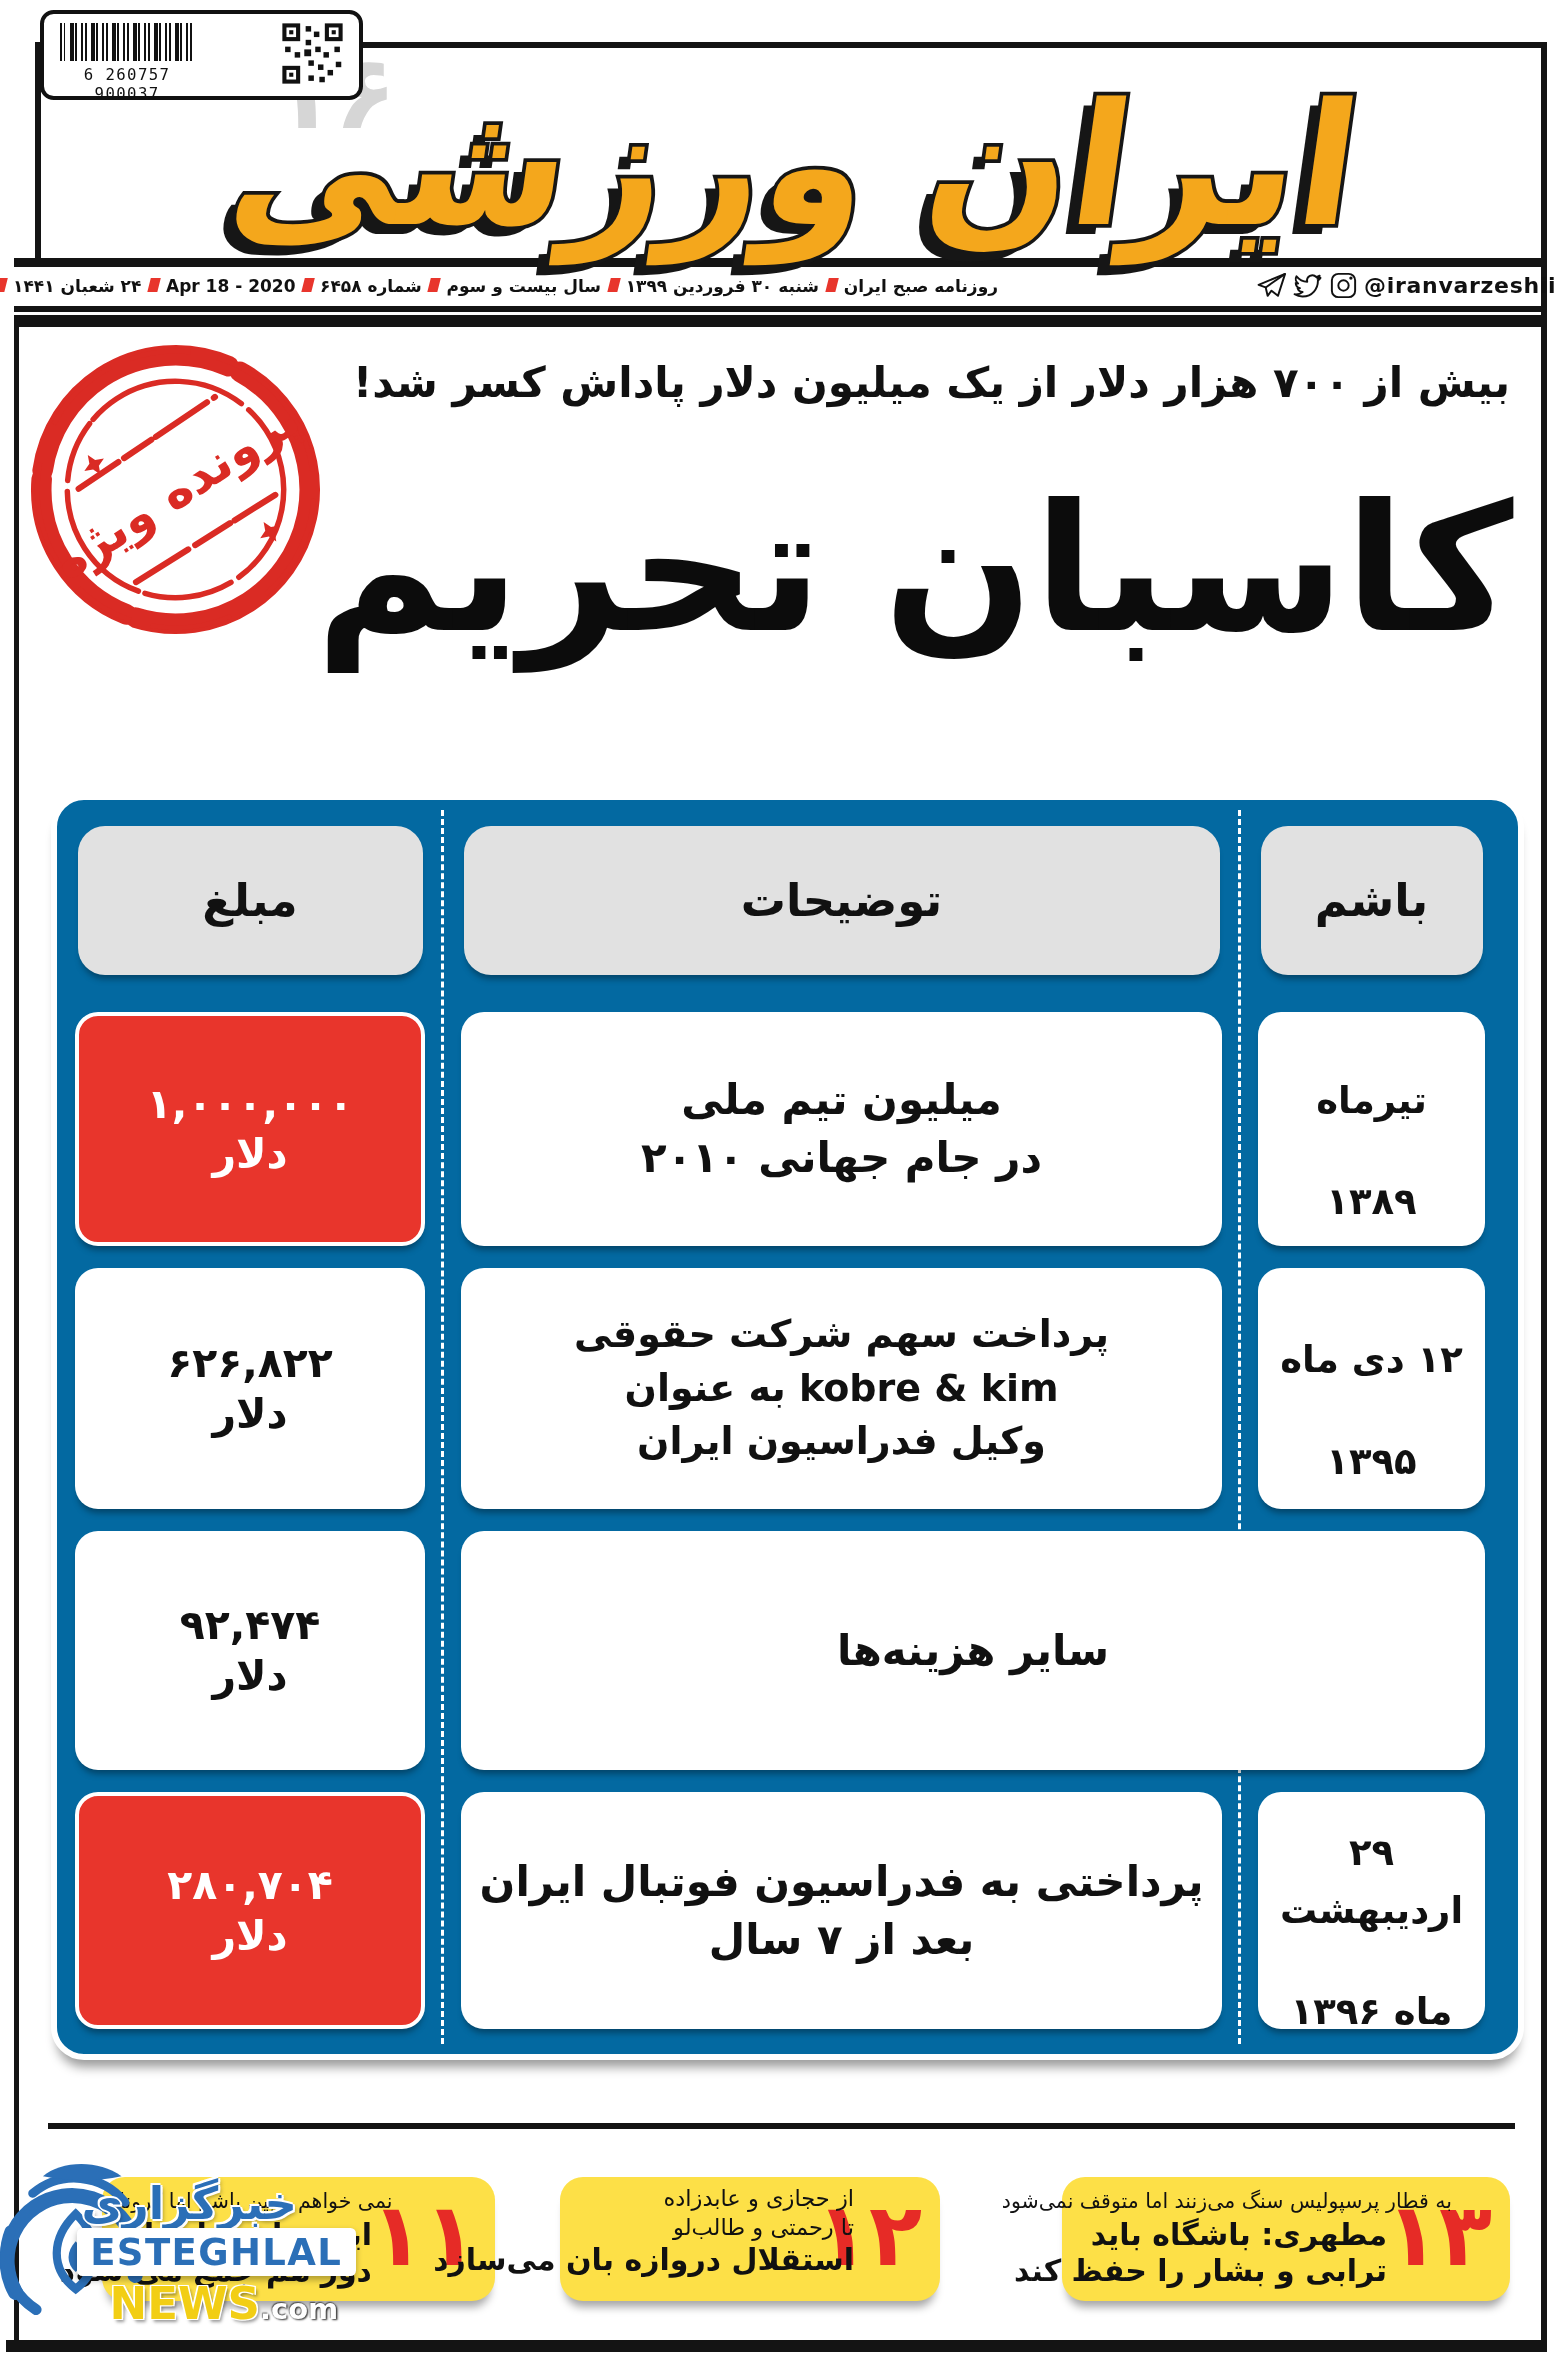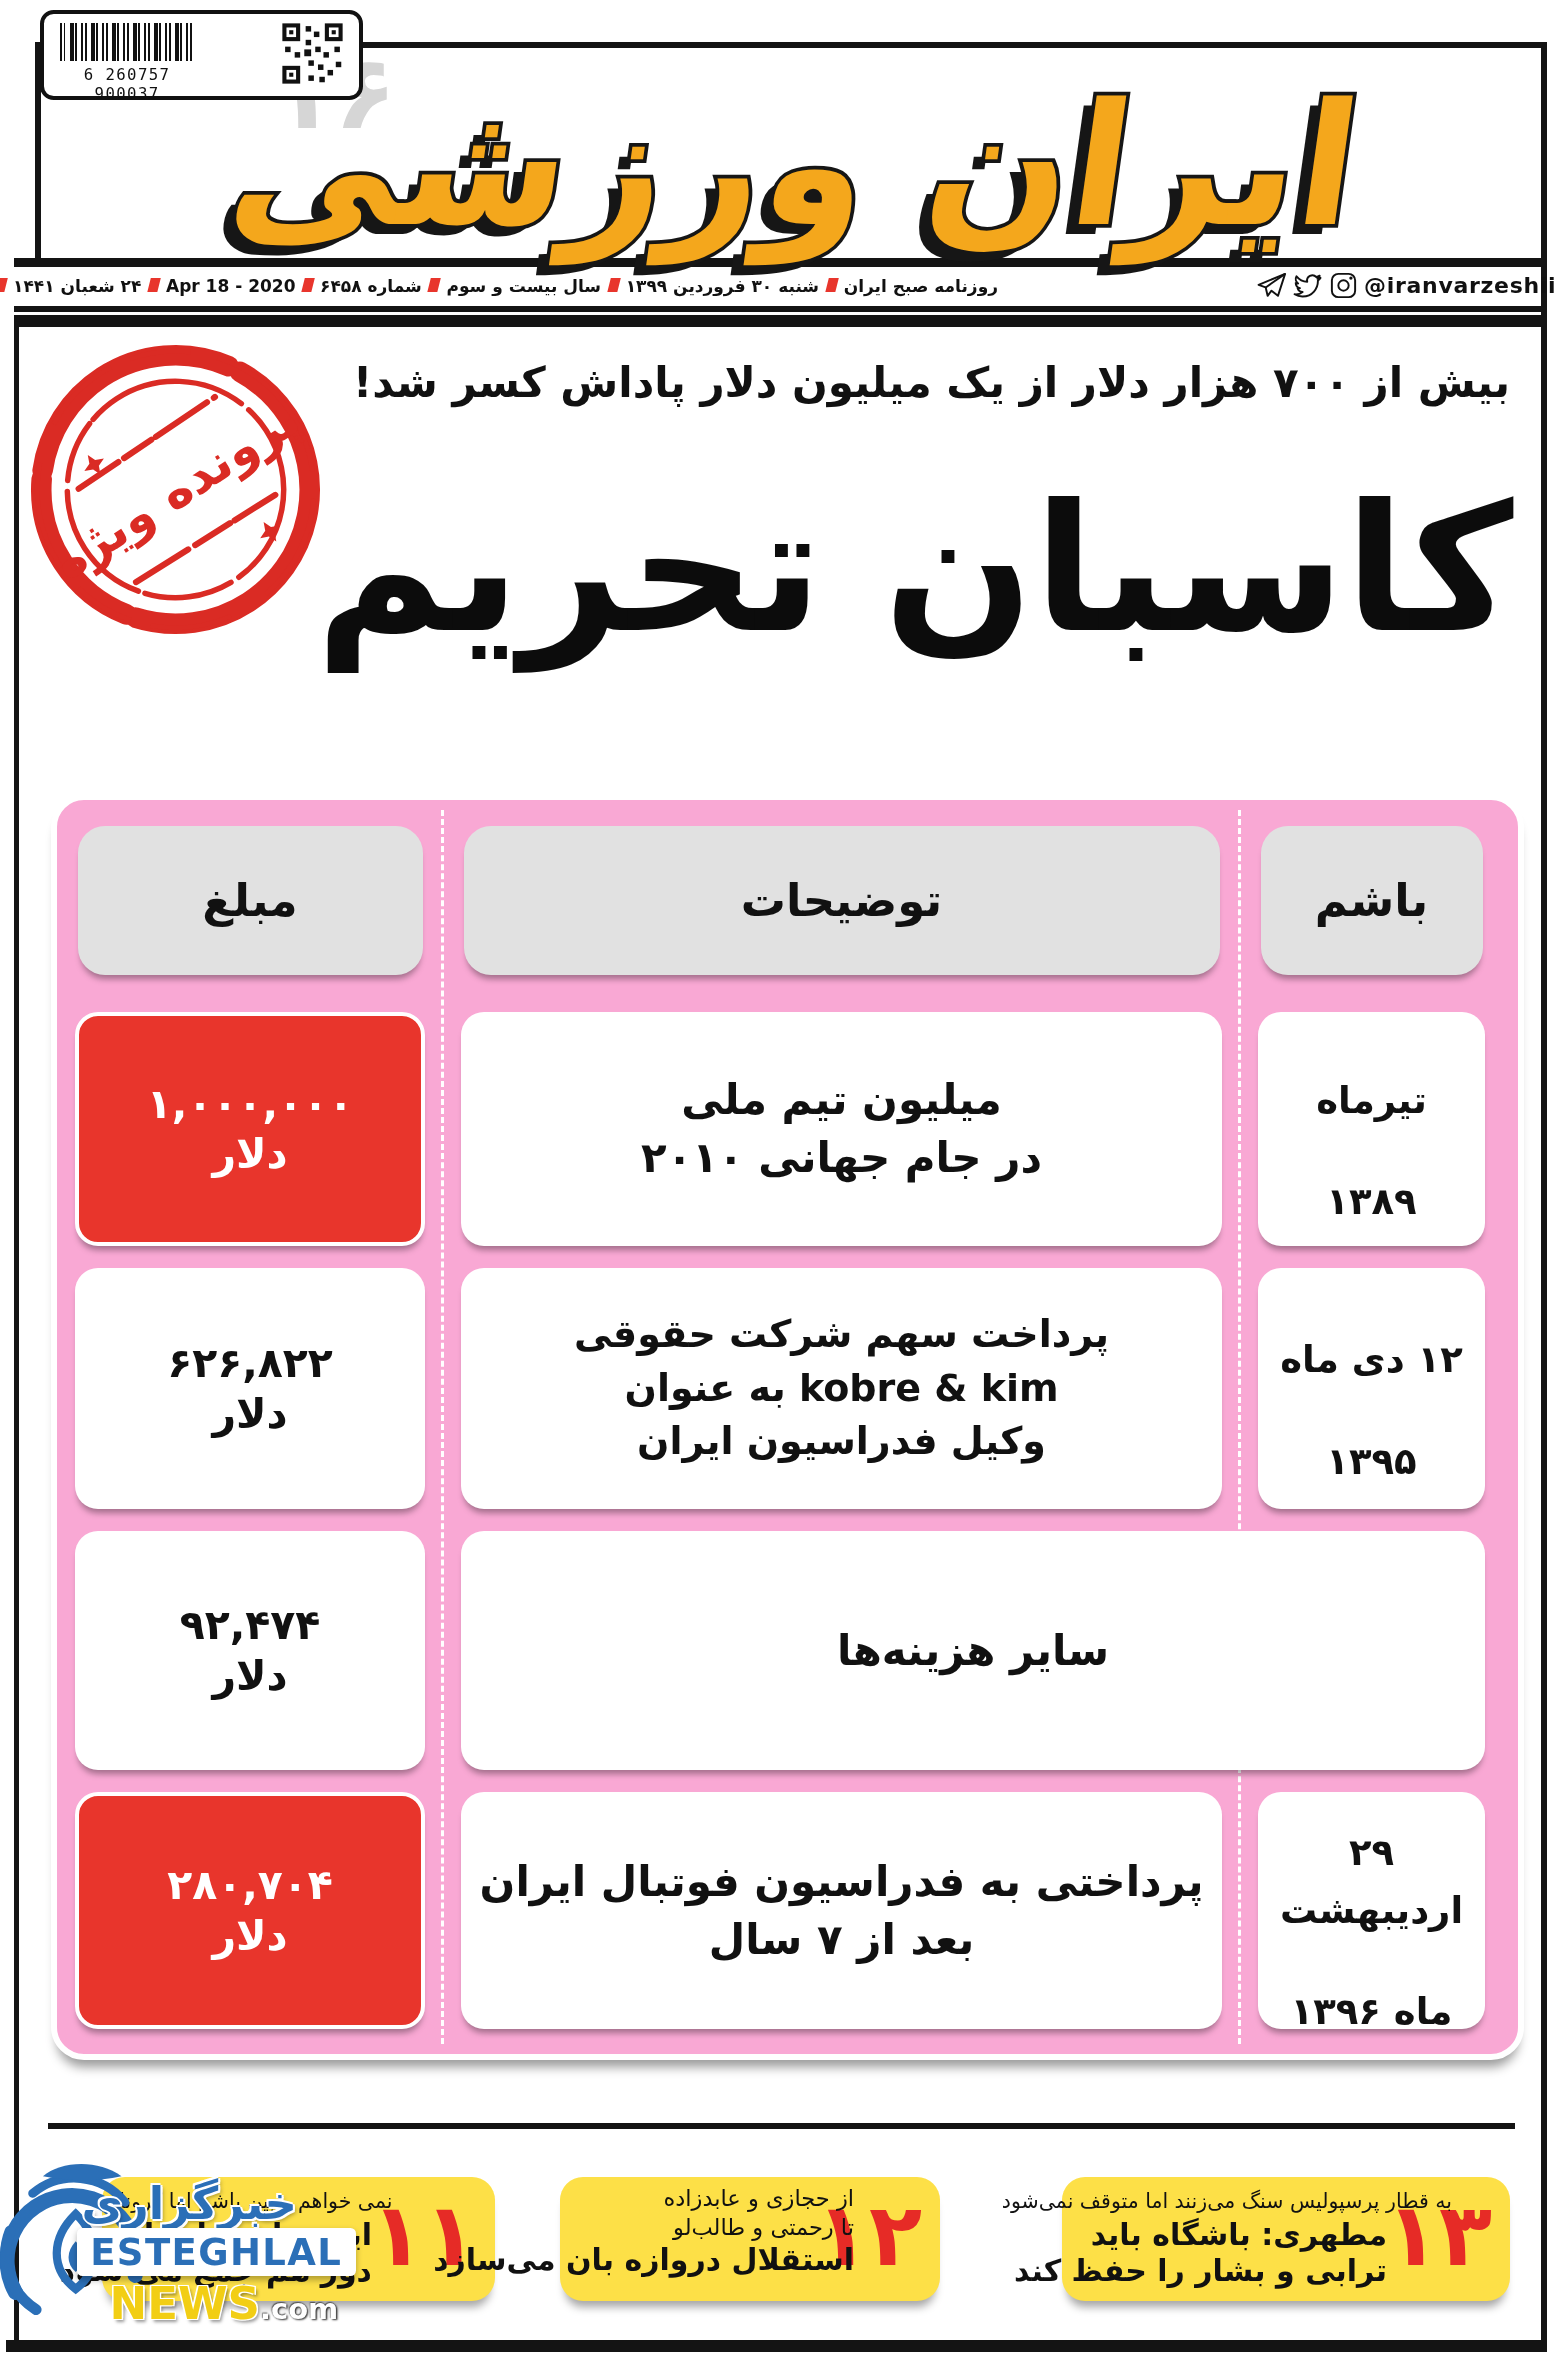--- a/index.html
+++ b/index.html
@@ -73,21 +73,21 @@
   }
   #headline-title{
     left:300px;top:415px;width:1229px;height:308px;
     display:flex;align-items:center;justify-content:center;
     direction:rtl;font-size:176px;font-weight:bold;white-space:nowrap;color:#0c0c0c;
   }
 
   
   #payments-table{
     left:51px;top:794px;width:1461px;height:1254px;
-    background:#f9a8d4;border:6.8px solid #fff;border-radius:33px;
+    background:#0369a1;border:6.8px solid #fff;border-radius:33px;
     box-shadow:0 12.3px 11px -6.1px rgba(0,0,0,.4);
   }
   #table-grid{
     position:absolute;left:0;top:0;width:1447px;height:1240px;
     display:grid;grid-template-columns:386px 797px 263px;
     grid-template-rows:201px 256px 263px 261px 259px;
   }
   .vdash{position:absolute;top:9.6px;bottom:9.6px;border-left:3.4px dashed #fff;z-index:1;}
   #vdash-1{left:384px;}
   #vdash-2{left:1181px;}

